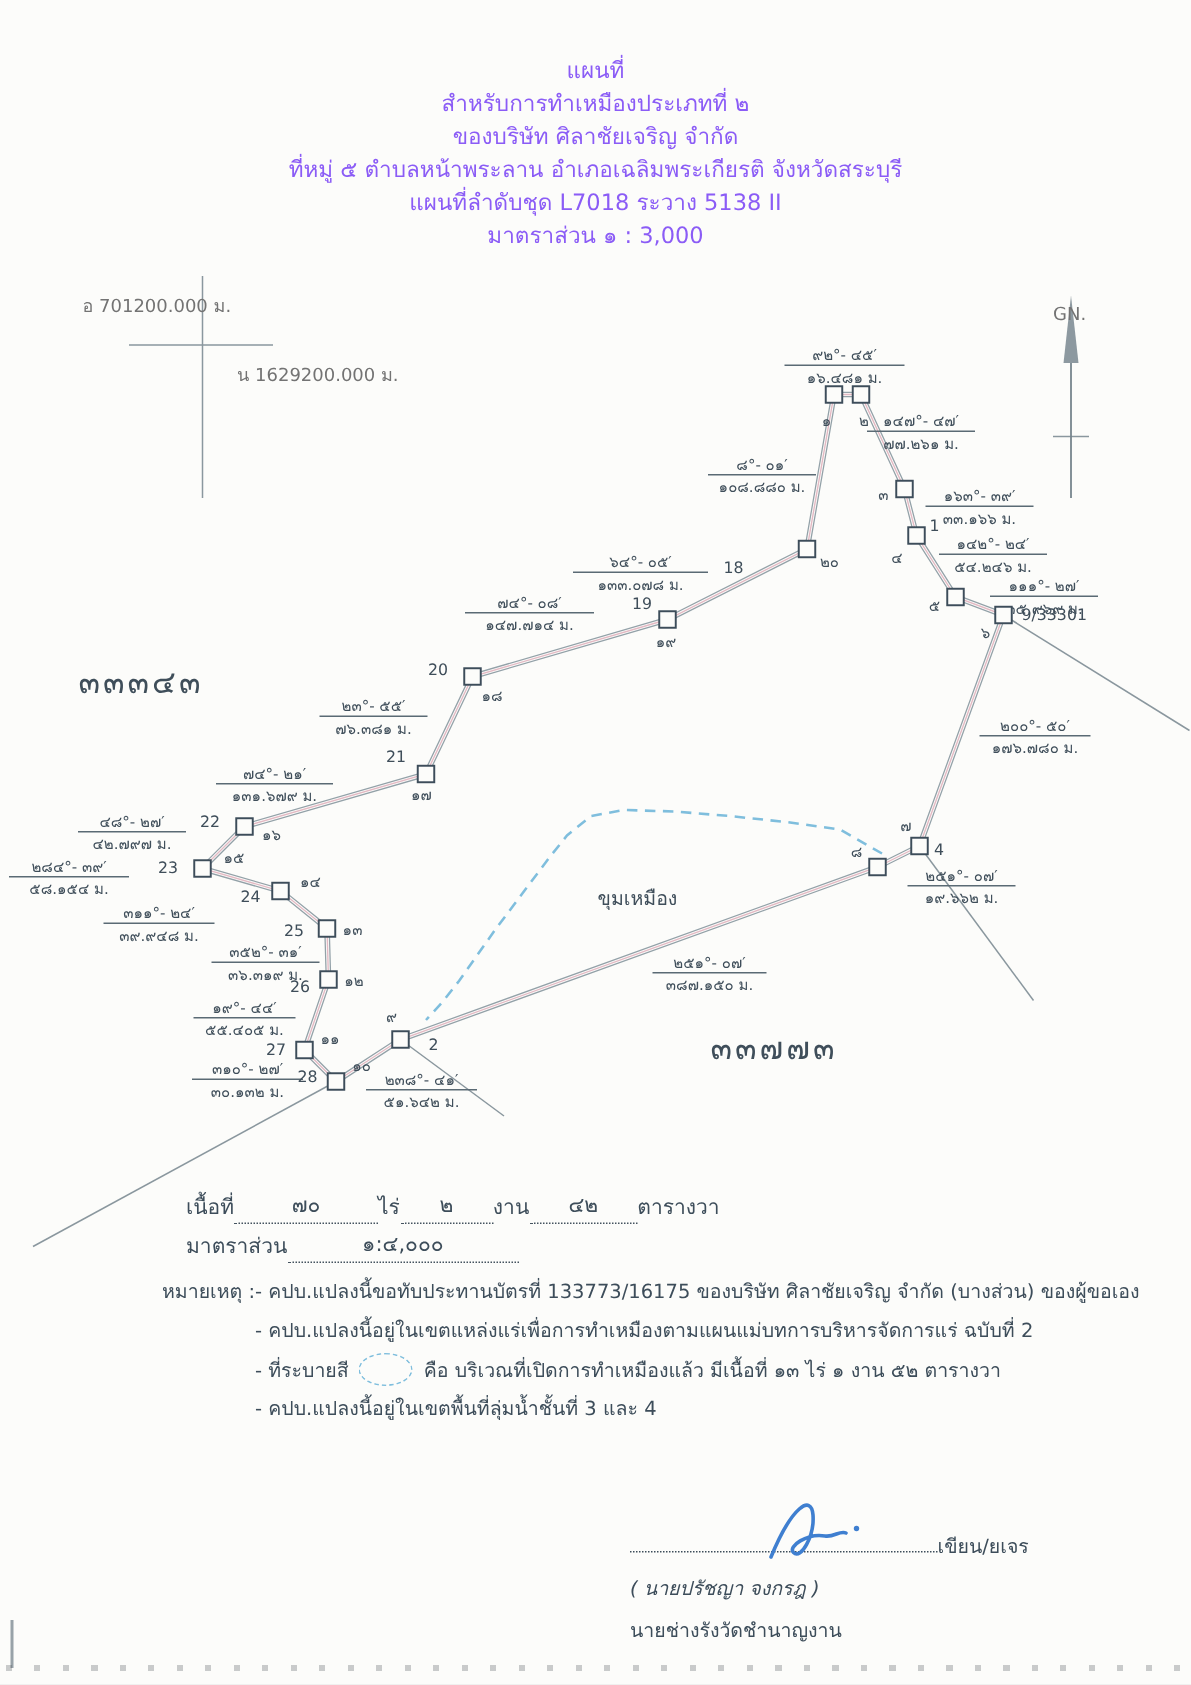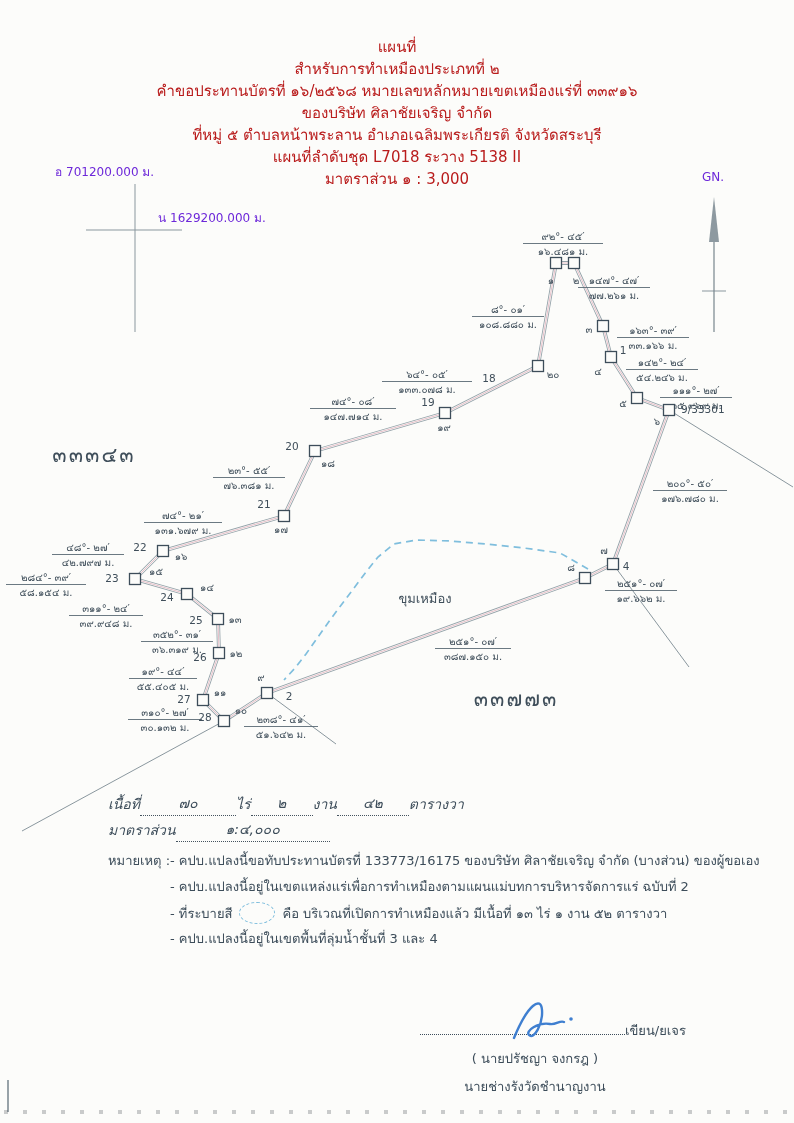--- a/index.html
+++ b/index.html
@@ -1,42 +1,42 @@
 <!DOCTYPE html>
 <html><head>
 <meta charset="utf-8">
 <style>
   html,body{margin:0;padding:0;background:#e8e8e6;}
   .page{position:relative;width:794px;height:1123px;margin:0 auto;background:#fcfcfa;overflow:hidden;
         font-family:"DejaVu Sans","Liberation Sans",sans-serif;color:#3d4d5a;}
   .map-svg{position:absolute;left:0;top:0;z-index:1;pointer-events:none;}
   .hdr{position:absolute;left:0;right:0;top:36px;text-align:center;z-index:2;}
-  .hdr div{font-size:15px;line-height:22px;color:#b91c1c;}
-  .grid-label{position:absolute;font-size:12px;z-index:2;color:#6d28d9;}
+  .hdr div{font-size:15px;line-height:22px;color:#8b5cf6;}
+  .grid-label{position:absolute;font-size:12px;z-index:2;color:#737373;margin-top:32px;}
   .easting{left:55px;top:162px;}
   .northing{left:158px;top:208px;}
   .gn{left:702px;top:170px;text-align:right;}
-  .area-line,.scale-line{position:absolute;left:108px;font-size:14px;z-index:2;white-space:nowrap;font-style:italic;}
+  .area-line,.scale-line{position:absolute;left:124px;font-size:14px;z-index:2;white-space:nowrap;}
   .area-line{top:793px;}
   .scale-line{top:819px;}
   .fill{display:inline-block;border-bottom:1.6px dotted #44535f;text-align:center;padding:0 2px;}
   .fill span{position:relative;top:-1px;}
   .f1{min-width:92px;} .f2{min-width:58px;} .f3{min-width:68px;} .f4{min-width:150px;}
   .notes{position:absolute;left:108px;top:850px;width:640px;z-index:2;}
   .note-row{height:26px;white-space:nowrap;font-size:13px;}
   .note-label{display:inline-block;width:62px;}
   .indent{padding-left:62px;}
   .ellipse{display:inline-block;width:34px;height:20px;border:1.6px dashed #7fbedd;border-radius:50%;
            vertical-align:middle;margin:0 7px 3px 7px;}
   .sig{position:absolute;left:420px;top:1008px;width:300px;z-index:2;font-size:13px;}
   .sig-row{position:relative;height:34px;}
   .sig-dots{display:inline-block;width:205px;border-bottom:1.6px dotted #3d4d5a;height:26px;}
   .sig-script{position:absolute;left:88px;top:-14px;}
-  .sig-name{text-align:center;width:230px;margin-top:6px;}
-  .sig-title{text-align:center;width:230px;margin-top:7px;}
+  .sig-name{text-align:left;width:230px;margin-top:6px;font-style:italic;}
+  .sig-title{text-align:left;width:230px;margin-top:7px;}
   .edge-mark{position:absolute;left:7px;top:1080px;width:2px;height:32px;background:#98a2a8;z-index:2;}
   .bottom-strip{position:absolute;left:4px;right:4px;top:1110px;height:4px;opacity:.55;z-index:2;
     background:repeating-linear-gradient(90deg,rgba(66,72,78,.5) 0 4px,transparent 4px 19px);}
   svg text{font-family:"DejaVu Sans","Liberation Sans",sans-serif;fill:#3f4e5a;}
 </style>
 </head>
 <body>
 
 <div class="page">
 
@@ -170,21 +170,20 @@
       <text x="328" y="467" text-anchor="middle" font-size="10">๑๘</text>
       <rect x="439.5" y="407.5" width="11" height="11" fill="#fcfcfa" stroke="#3d4d5a" stroke-width="1.3"></rect>
       <text x="444" y="431" text-anchor="middle" font-size="10">๑๙</text>
       <rect x="532.5" y="360.5" width="11" height="11" fill="#fcfcfa" stroke="#3d4d5a" stroke-width="1.3"></rect>
       <text x="553" y="378" text-anchor="middle" font-size="10">๒๐</text>
     </svg>
 
   <div class="hdr">
     <div>แผนที่</div>
     <div>สำหรับการทำเหมืองประเภทที่ ๒</div>
-    <div>คำขอประทานบัตรที่ ๑๖/๒๕๖๘ หมายเลขหลักหมายเขตเหมืองแร่ที่ ๓๓๙๑๖</div>
     <div>ของบริษัท ศิลาชัยเจริญ จำกัด</div>
     <div>ที่หมู่ ๕ ตำบลหน้าพระลาน อำเภอเฉลิมพระเกียรติ จังหวัดสระบุรี</div>
     <div>แผนที่ลำดับชุด L7018 ระวาง 5138 II</div>
     <div>มาตราส่วน ๑ : 3,000</div>
   </div>
 
   <div class="grid-label easting">อ 701200.000 ม.</div>
   <div class="grid-label northing">น 1629200.000 ม.</div>
   <div class="grid-label gn">GN.</div>
 

